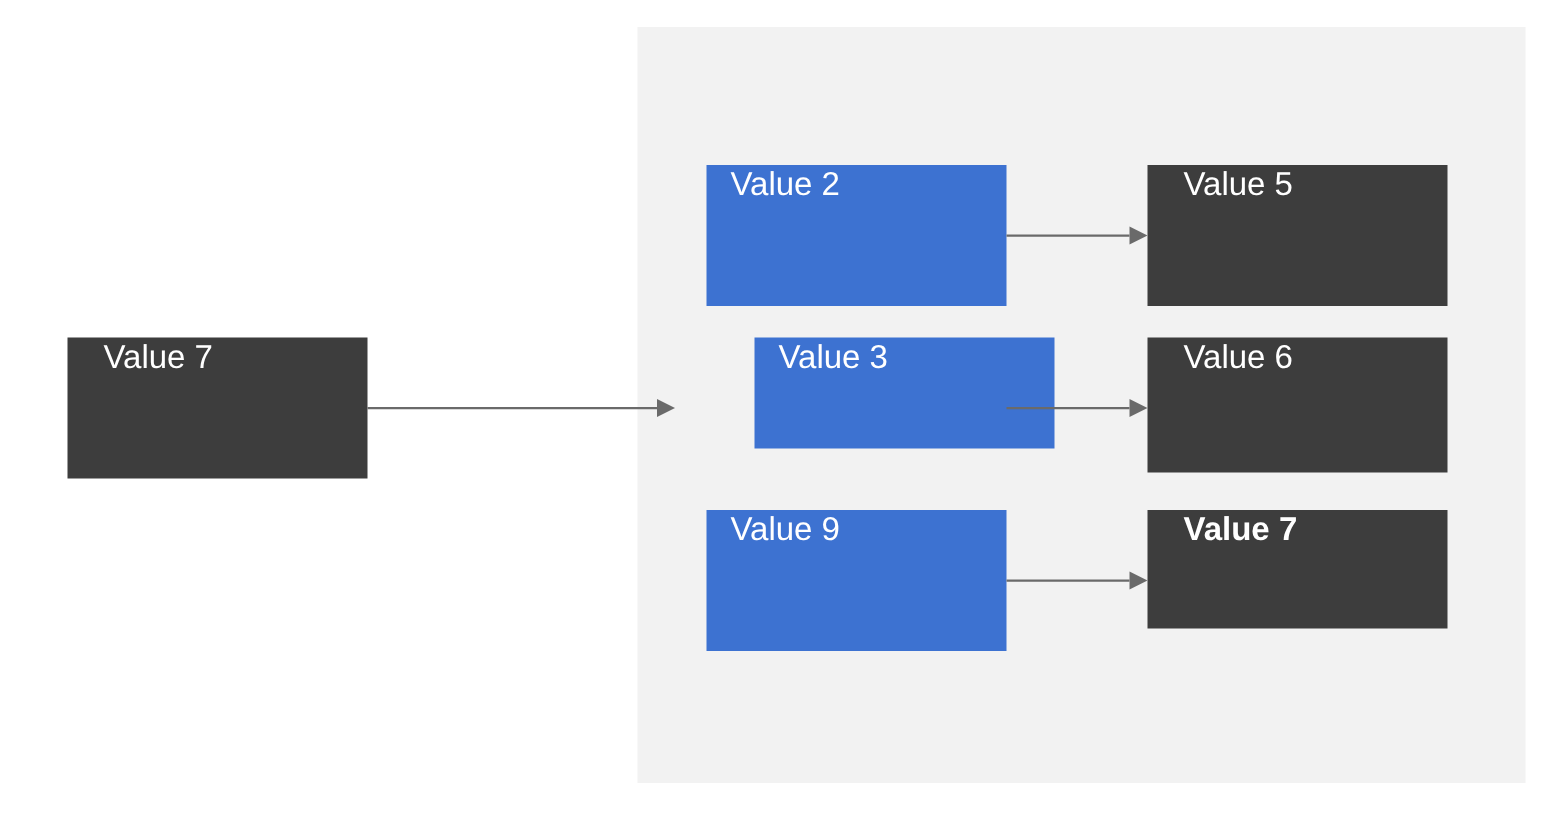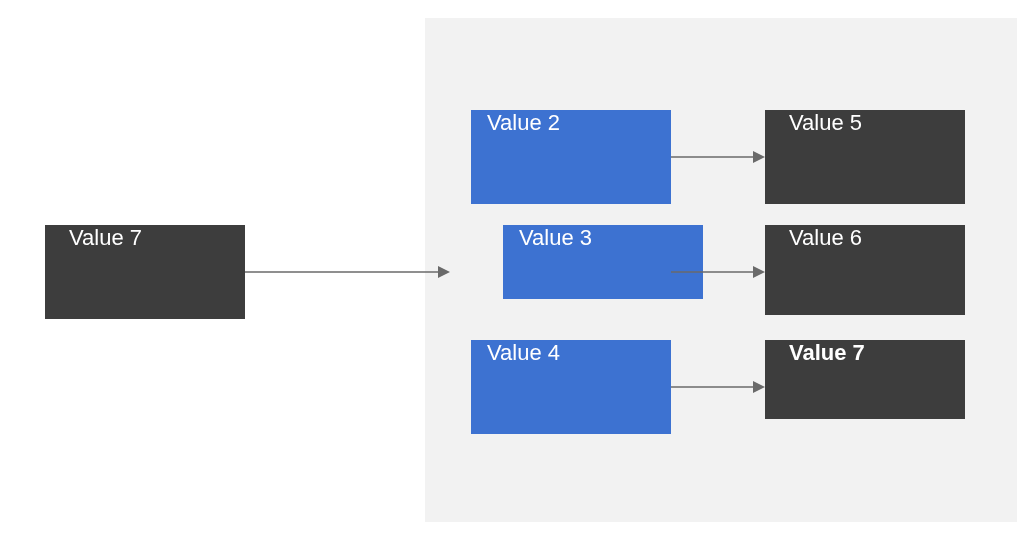--- a/index.html
+++ b/index.html
@@ -65,21 +65,21 @@
 
 <div class="node blue" style="left:471px; top:110px; width:200px; height:94px;">
   <span>Value 2</span>
 </div>
 
 <div class="node blue" style="left:471px; top:225px; width:200px; height:74px;margin-left:32px;">
   <span>Value 3</span>
 </div>
 
 <div class="node blue" style="left:471px; top:340px; width:200px; height:94px;">
-  <span>Value 4</span>
+  <span>Value 9</span>
 </div>
 
 <div class="node dark" style="left:765px; top:110px; width:200px; height:94px;">
   <span>Value 5</span>
 </div>
 
 <div class="node dark" style="left:765px; top:225px; width:200px; height:90px;">
   <span>Value 6</span>
 </div>
 

